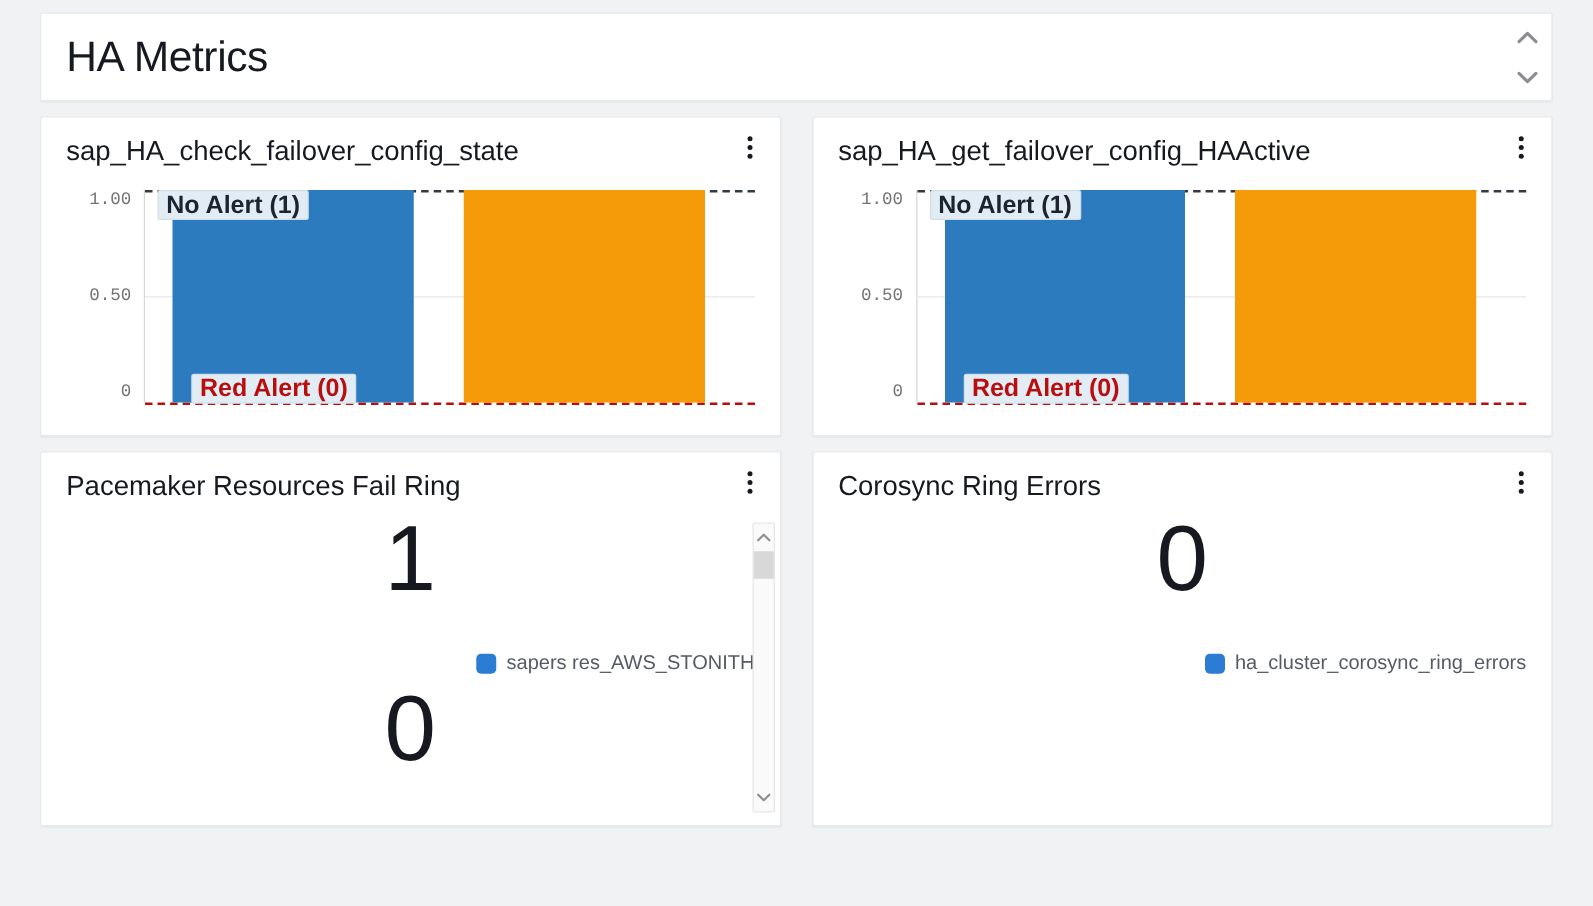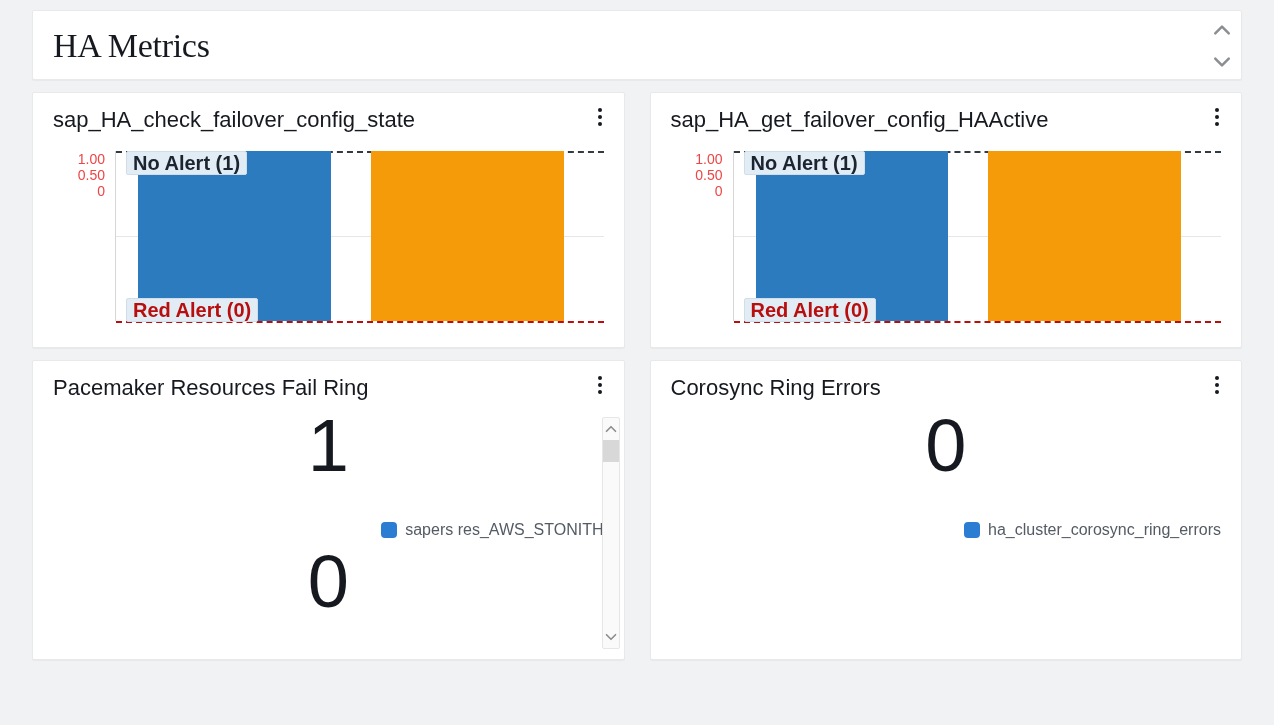--- a/index.html
+++ b/index.html
@@ -28,21 +28,20 @@
   }
   .container { padding:10px 32px 0 32px; }
   .section-header {
     background:var(--panel-bg);
     border:1px solid var(--panel-border);
     box-shadow:0 1px 1px rgba(0,0,0,0.04);
     border-radius:2px;
     padding:6px 20px 14px 20px;
     position:relative;
     margin-bottom:12px;
-    font-family:Liberation Serif, serif;
   }
   .section-title {
     font-size:34px;
     font-weight:400;
     letter-spacing:-0.3px;
     margin:10px 0 0 0;
   }
   .header-chevrons {
     position:absolute;
     right:10px; top:10px;
@@ -74,26 +73,27 @@
     position:absolute; top:12px; right:14px;
     width:20px; height:24px; cursor:pointer;
     display:flex; flex-direction:column; align-items:center; justify-content:center; gap:3px;
   }
   .kebab span { width:4px; height:4px; border-radius:50%; background:#16191f; display:block; }
 
   
   .chart-wrap { display:flex; margin-top:18px; height:178px; }
   .y-axis {
     width:62px;
-    display:flex; flex-direction:column; 
+    display:flex; flex-direction:column; justify-content:space-between;
     text-align:right;
     font-size:14px;
-    color:#ef4444;
+    color:#737373;
     padding-right:10px;
     height:170px;
+    font-family:Liberation Mono, monospace;
   }
   .plot {
     flex:1; position:relative;
     height:170px;
     border-left:1px solid #d6d6d6;
   }
   .gridline {
     position:absolute; left:0; right:0; height:0;
     border-top:1px solid var(--grid);
   }
@@ -108,21 +108,21 @@
     background:var(--annot-bg);
     border:1px solid #d1deea;
     border-radius:2px;
     padding:0 6px;
     font-size:20px;
     font-weight:600;
     line-height:22px;
     white-space:nowrap;
   }
   .annot.top { color:#1b2430; top:0; }
-  .annot.bottom { color:var(--red); bottom:-1px; }
+  .annot.bottom { color:var(--red); bottom:-1px;margin-left:27px; }
   .bars {
     position:absolute; left:0; right:0; bottom:0; top:0;
     display:flex; align-items:flex-end; gap:40px; padding:0 40px 0 22px;
   }
   .bar {
     flex:1; height:100%;
   }
 
   
   .number-panel { padding-bottom:8px; min-height:300px; }

